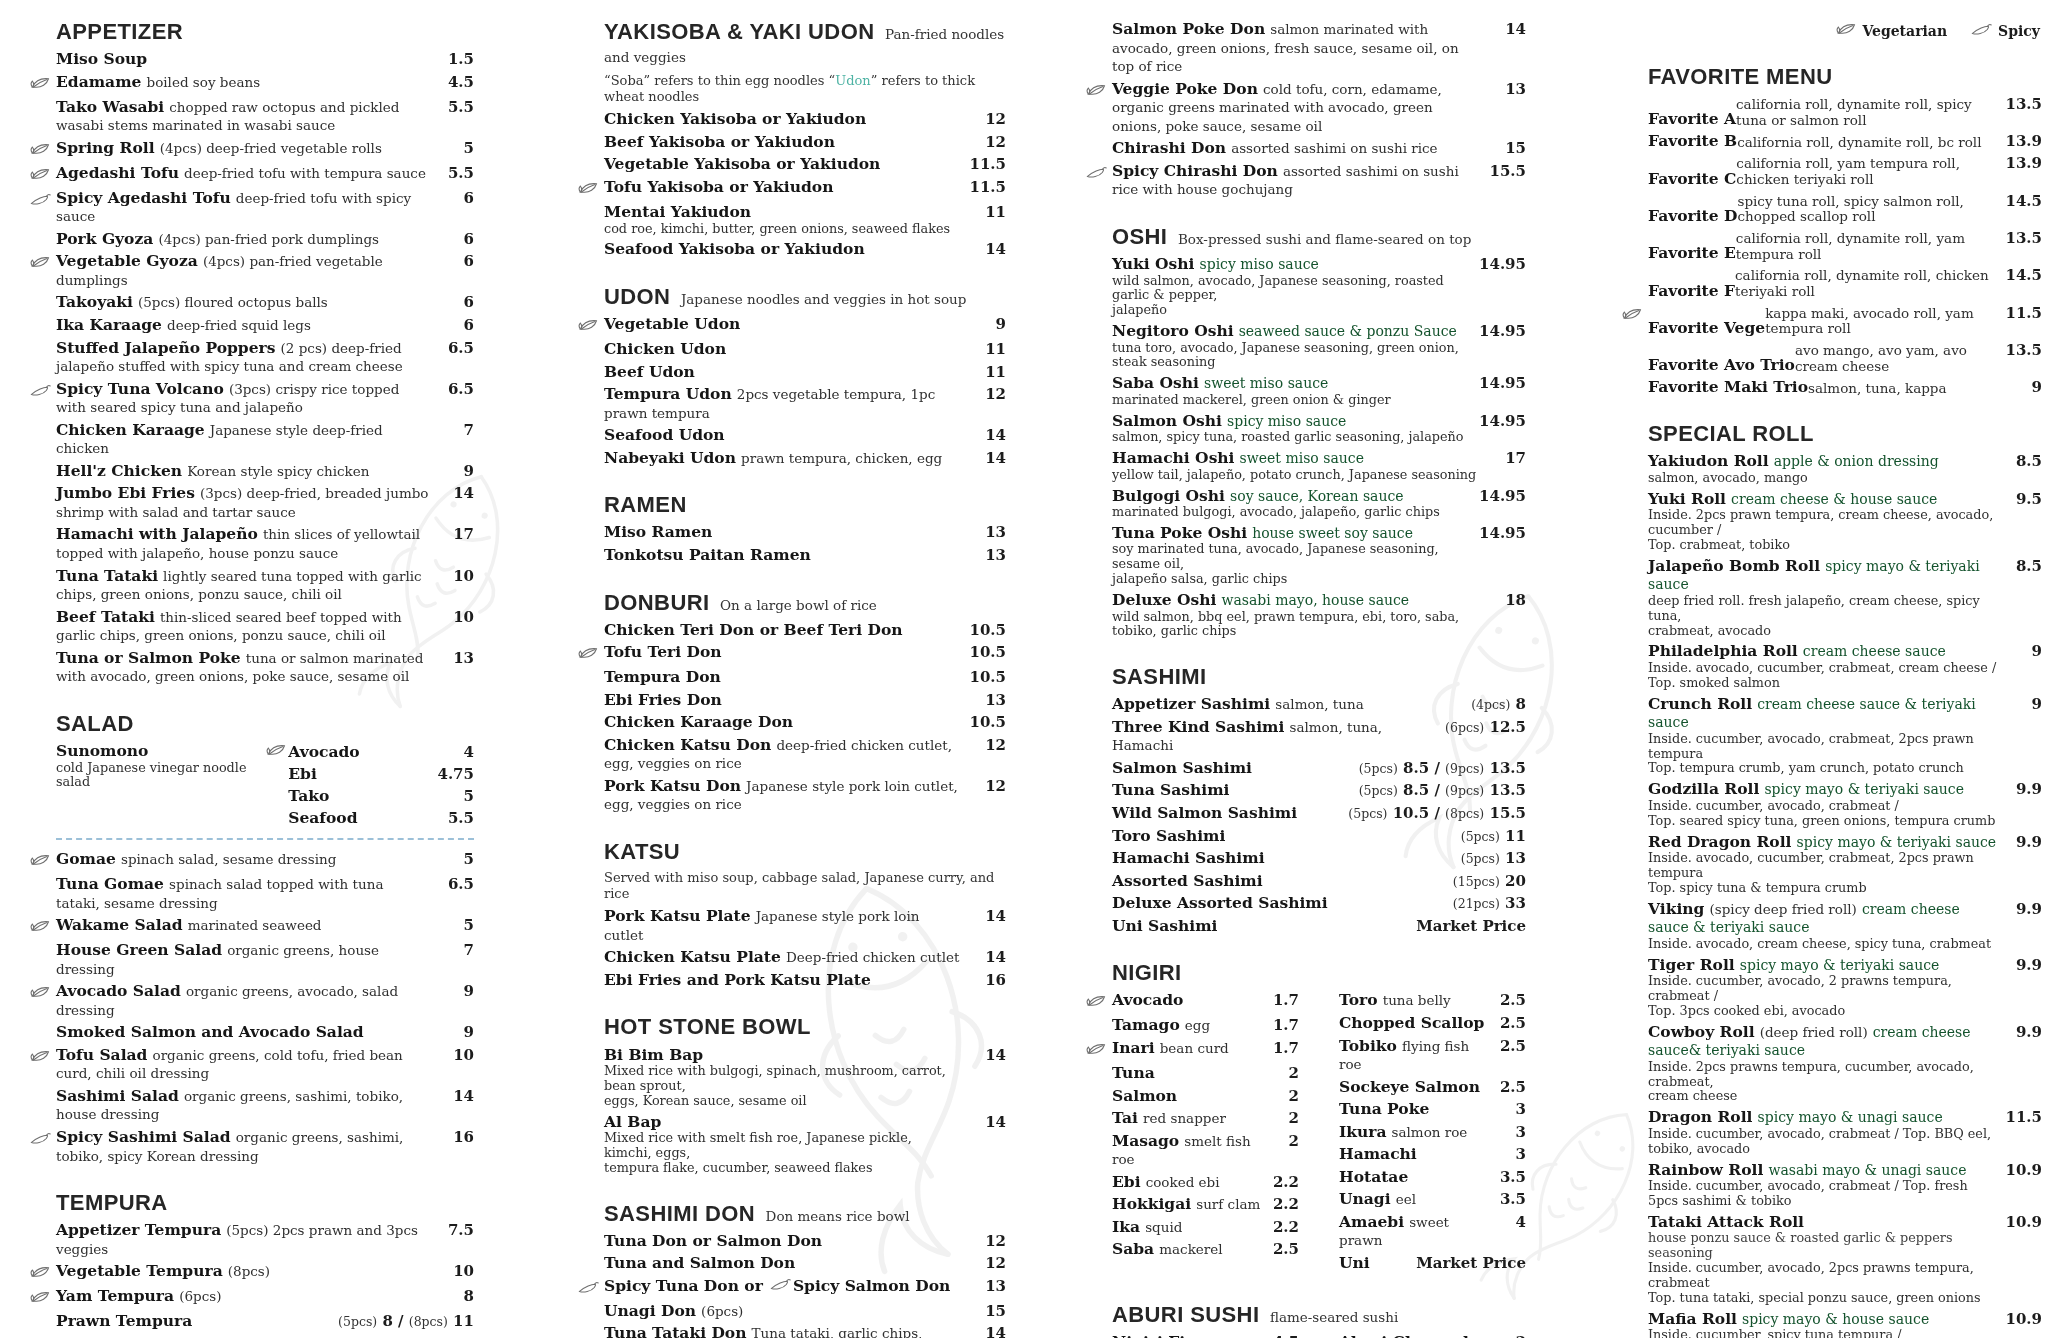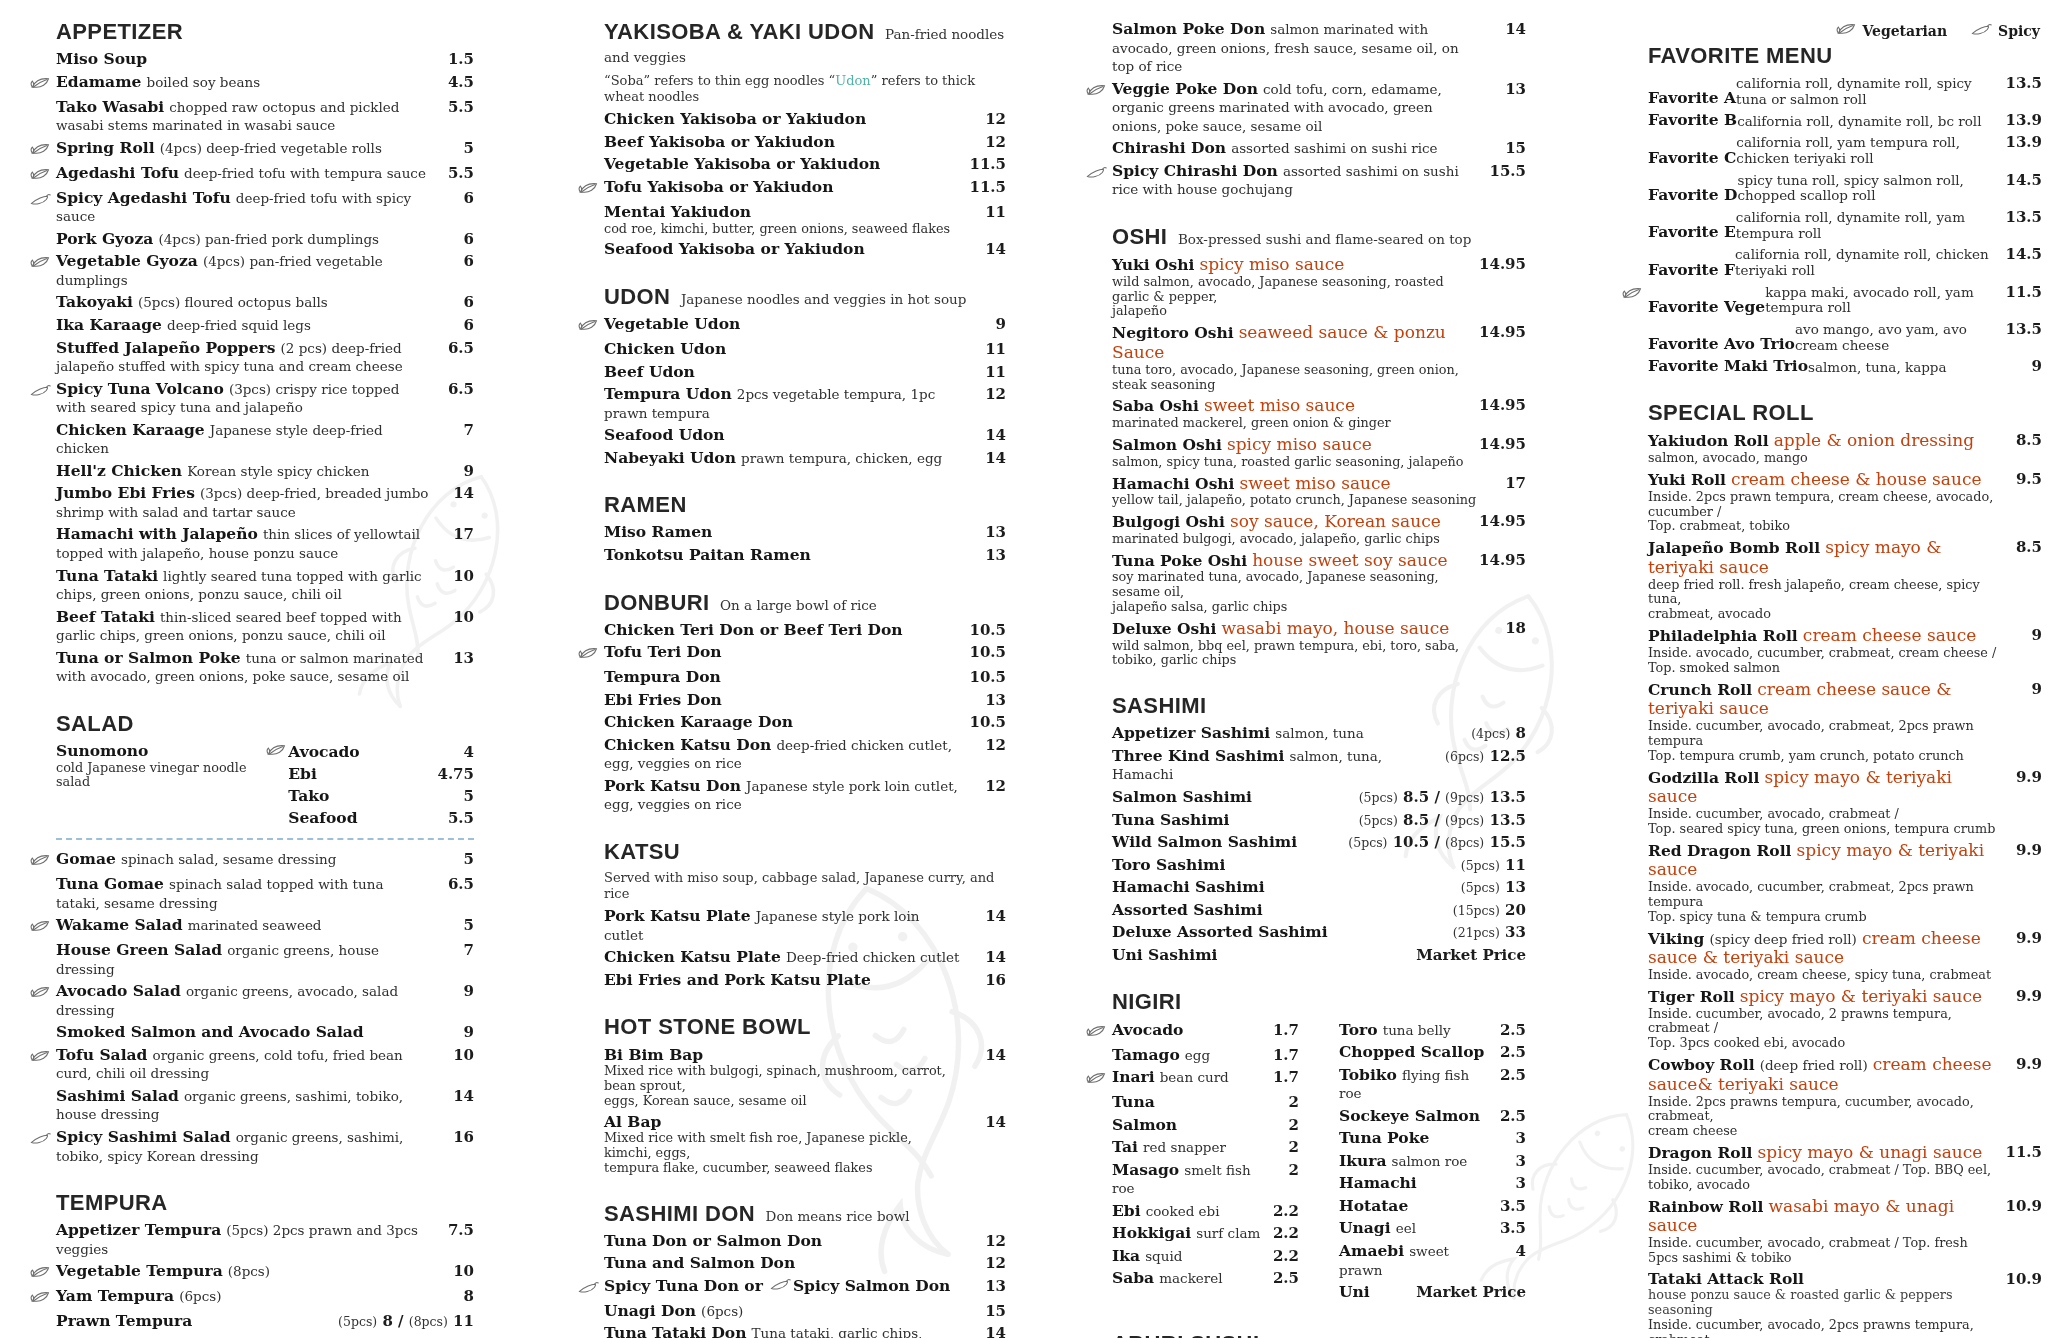--- a/index.html
+++ b/index.html
@@ -19,40 +19,40 @@
   .note .hl{color:#4eb3a4}
   .item{display:flex;align-items:flex-start;margin-bottom:4px}
   .gutter{width:26px;flex:none;padding-top:2px}
   .gicon svg{display:inline-block}
   .gicon.inl{margin:0 2px 0 2px}
   .body{flex:1;min-width:0}
   .body.narrow{flex:none;width:46%}
   .line{margin:0;line-height:1.16}
   .nm{font-weight:bold;font-size:15.5px;color:#161616}
   .desc{font-size:13.5px;color:#2f2f2f}
-  .sauce{font-size:17px;color:#c2410c}
+  .sauce{font-size:14px;color:#14532d}
   .subline{font-size:12.8px;color:#2f2f2f;line-height:1.16}
   .sauceline{font-size:12.8px;color:#404040;line-height:1.16}
   .price{flex:none;font-weight:bold;font-size:15px;margin-left:10px;min-width:34px;
          text-align:right;white-space:nowrap;line-height:1.2}
   .pcs{font-weight:normal;font-size:12.5px;color:#333}
   .dashed{border-top:2px dashed #9cc0d8;margin:8px 0 10px 26px}
   .variants{flex:1;margin-left:6px}
   .vrow{display:flex;align-items:baseline;margin-bottom:3px}
   .vgutter{width:22px;flex:none}
   .vprice{margin-left:auto;min-width:0}
   .grid2{display:flex;gap:14px}
   .gcol{flex:1;min-width:0}
   .gcol .price{min-width:26px}
   
   .frow .line{display:flex;align-items:flex-end}
   .frow .nm{flex:none;white-space:nowrap}
   .frow .desc{flex:1;margin-left:0;padding-top:2px}
   .legend{display:flex;justify-content:flex-end;align-items:center;gap:24px;
-          margin:0 2px 4px 0;height:20px}
+          margin:0 2px 25px 0;height:20px}
   .legend .lbl{font-weight:bold;font-size:14px}
   .legend .gicon{margin-right:6px}
   .koi{position:absolute;opacity:.07;z-index:1;pointer-events:none}
 </style>
 </head>
 <body>
 
 <svg width="0" height="0" style="position:absolute" aria-hidden="true">
   <defs>
     <g id="koi-shape" stroke="#444" fill="none" stroke-width="3" stroke-linecap="round">

